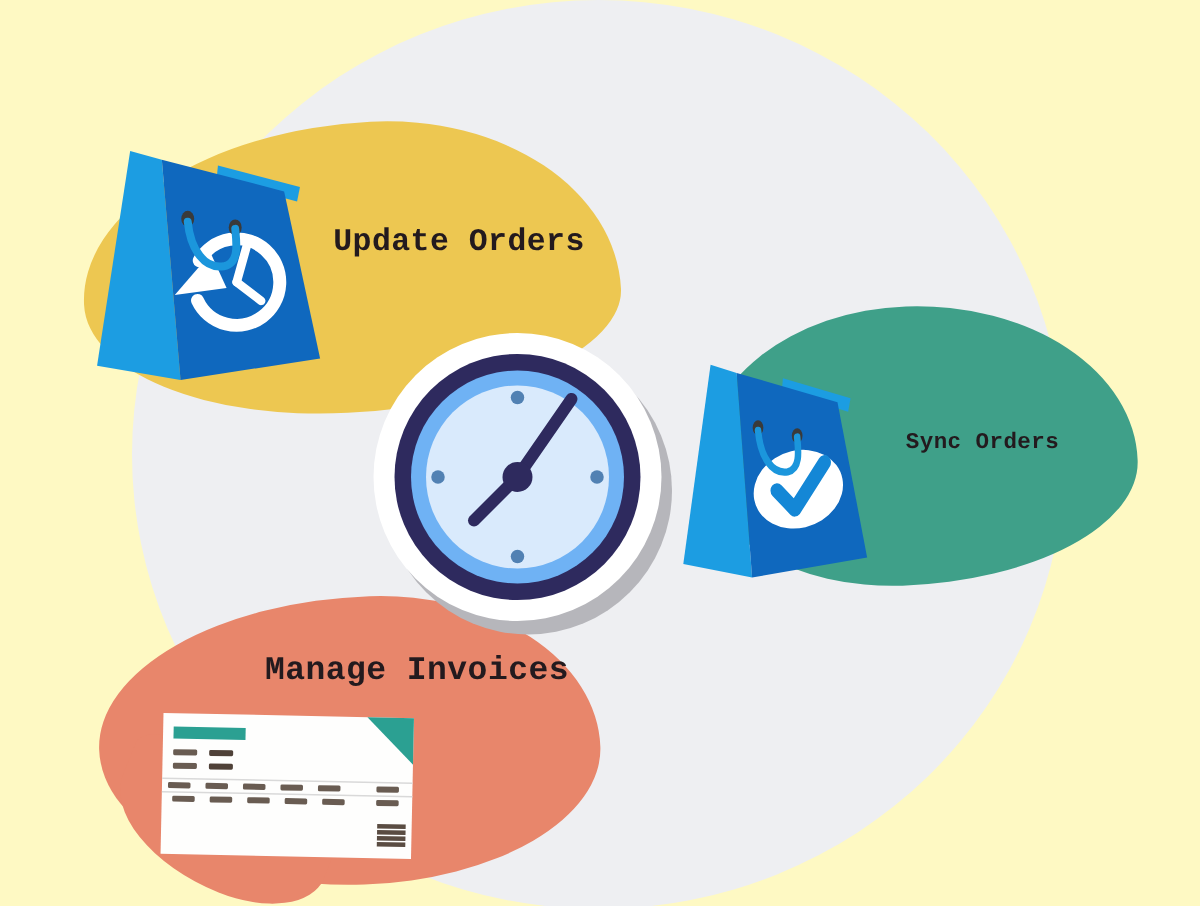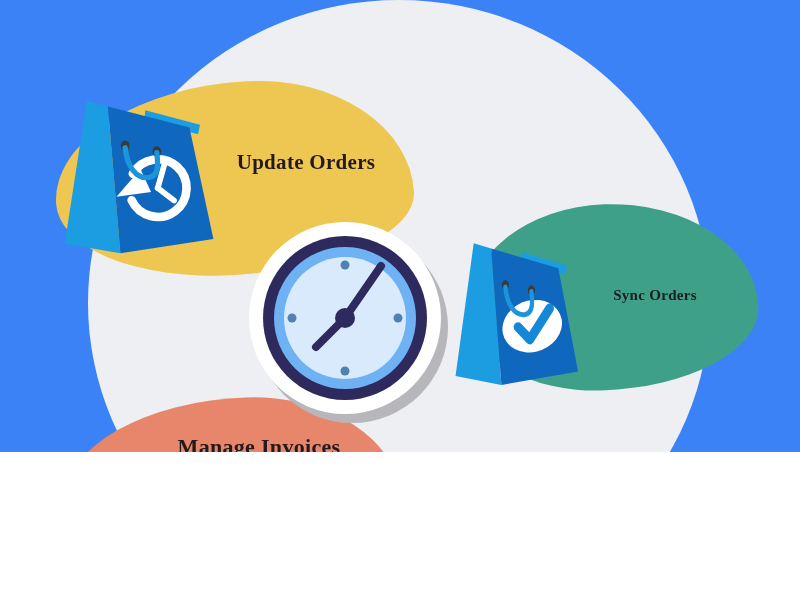--- a/index.html
+++ b/index.html
@@ -1,18 +1,18 @@
 <!DOCTYPE html>
 <html style="--yellow-blob: #EDC751; --teal-blob: #3FA089; --salmon-blob: #E8866B; --background-circle: #EEEFF2; --bag-front: #0F68BE; --bag-side: #1C9DE2; --bag-handle: #1B96DC; --check-blue: #1487D6; --clock-navy: #2E2A5E; --clock-blue-ring: #6FB2F4; --clock-face: #D9EAFC; --clock-dot: #5181B3; --clock-shadow: #B6B6BB; --invoice-teal: #2BA092; --label-text: #231A1E;"><head>
 <meta charset="utf-8">
 <style>
   html,body{margin:0;padding:0;background:#ffffff;}
   .stage{
-    position:relative;width:800px;height:452px;overflow:hidden;background:#3b82f6;
-    font-family:Liberation Serif, serif;
+    position:relative;width:800px;height:604px;overflow:hidden;background:#fef9c3;
+    font-family:Liberation Mono, monospace;
   }
   .bg-circle{
     position:absolute;left:88px;top:0px;width:622px;height:606px;
     border-radius:50%;background:var(--background-circle);
   }
   .blob{position:absolute;}
   .blob-yellow{
     left:55px;top:82px;width:358px;height:193px;background:var(--yellow-blob);
     border-radius:55% 45% 52% 48% / 58% 62% 38% 42%;
     transform:rotate(-3deg);
@@ -31,21 +31,21 @@
     position:absolute;left:6px;top:108px;width:150px;height:84px;
     background:var(--salmon-blob);border-radius:18% 50% 50% 72%;
     transform:rotate(24deg);
   }
   .label{
     position:absolute;transform:translate(-50%,-50%);
     font-weight:bold;color:var(--label-text);letter-spacing:.3px;white-space:nowrap;
   }
   .label-update{left:306px;top:162px;font-size:21px;}
   .label-sync{left:655px;top:295px;font-size:15px;}
-  .label-manage{left:259px;top:447px;font-size:22px;}
+  .label-manage{left:278px;top:447px;font-size:22px;}
   .bag{position:absolute;}
   .bag-update{left:58px;top:94px;width:165px;height:168px;}
   .bag-sync{left:450px;top:237px;width:136px;height:156px;}
   .clock{position:absolute;left:242px;top:214px;width:212px;height:216px;}
   .invoice{
     position:absolute;left:108px;top:477px;width:167px;height:94px;
     background:#FEFEFD;transform:rotate(1.2deg);
   }
   .inv-bar{position:absolute;left:7px;top:9px;width:48px;height:8px;background:var(--invoice-teal);}
   .inv-fold{

